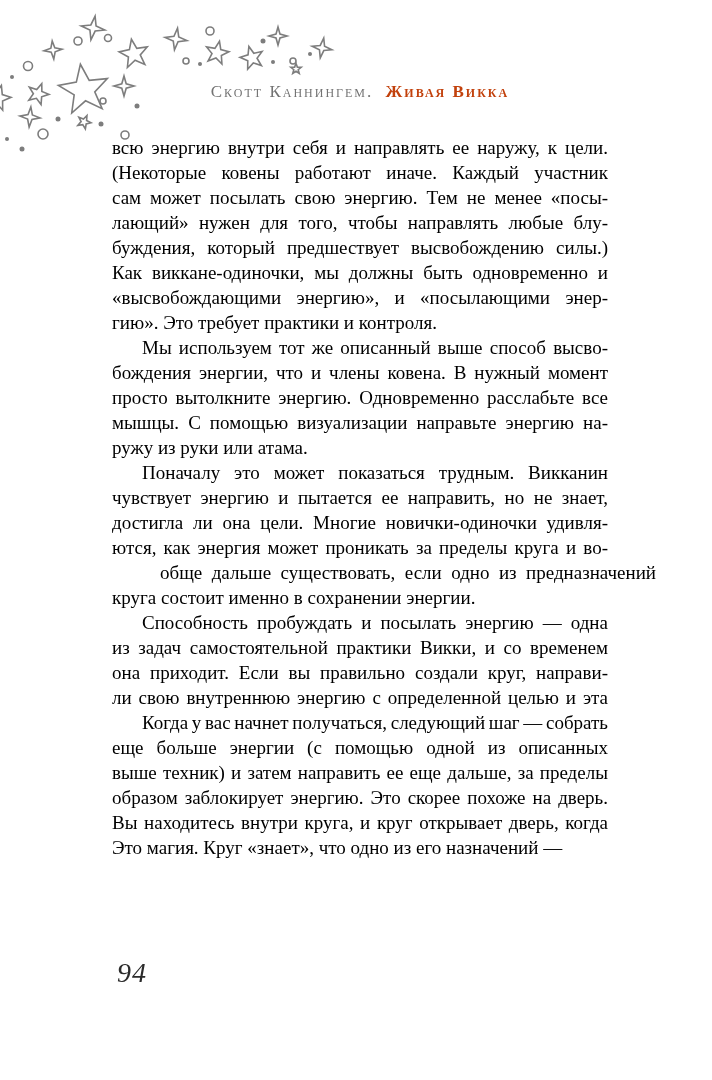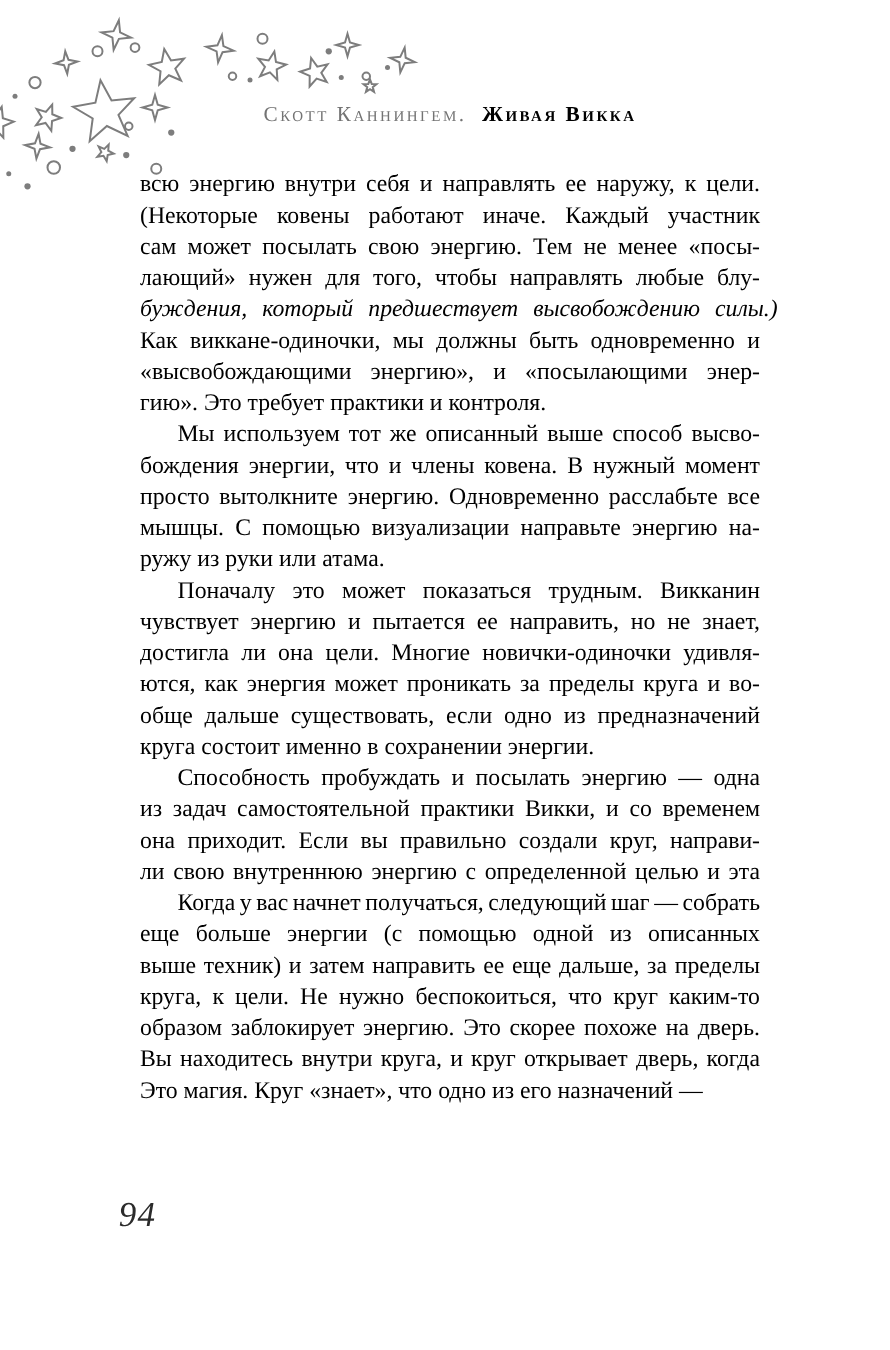--- a/index.html
+++ b/index.html
@@ -27,39 +27,39 @@
     left: 112px;
     width: 496px;
     text-align: center;
     font-variant: small-caps;
     letter-spacing: 2px;
     font-size: 17px;
     line-height: 22px;
     white-space: nowrap;
   }
   .header-author { color: #737373; }
-  .header-book { color: #000000; font-weight: bold; margin-left: 6px; }
+  .header-book { color: #c2410c; font-weight: bold; margin-left: 6px; }
   .text-block {
     position: absolute;
     top: 135px;
     left: 112px;
     width: 496px;
     font-size: 19px;
     color: #000000;
   }
   .line {
     height: 25px;
     line-height: 25px;
     white-space: nowrap;
     overflow: visible;
   }
   .line.indent { padding-left: 30px; }
   .page-number {
     position: absolute;
-    left: 95px;
+    left: 117px;
     top: 956px;
     font-size: 28px;
     line-height: 34px;
     font-style: italic;
     color: #2b2b2b;
     letter-spacing: 1px;
   }
 </style>
 </head>
 <body>
@@ -112,43 +112,42 @@
   <div class="running-header">
     <span class="header-author">Скотт Каннингем.</span>
     <span class="header-book">Живая Викка</span>
   </div>
 
   <div class="text-block">
       <div class="line"><span style="word-spacing: 3.25px;">всю энергию внутри себя и направлять ее наружу, к цели.</span></div>
       <div class="line"><span style="word-spacing: 10.56px;">(Некоторые ковены работают иначе. Каждый участник</span></div>
       <div class="line"><span style="word-spacing: 4.22px;">сам может посылать свою энергию. Тем не менее «посы-</span></div>
       <div class="line"><span style="word-spacing: 5.62px;">лающий» нужен для того, чтобы направлять любые блу-</span></div>
-      <div class="line"><span style="word-spacing: 7.32px; font-style: italic;">буждения, который предшествует высвобождению силы.)</span></div>
+      <div class="line"><span style="word-spacing: 7.32px;">буждения, который предшествует высвобождению силы.)</span></div>
       <div class="line"><span style="word-spacing: 5.13px;">Как виккане-одиночки, мы должны быть одновременно и</span></div>
       <div class="line"><span style="word-spacing: 10.63px;">«высвобождающими энергию», и «посылающими энер-</span></div>
       <div class="line"><span>гию». Это требует практики и контроля.</span></div>
       <div class="line indent"><span style="word-spacing: 2.45px;">Мы используем тот же описанный выше способ высво-</span></div>
       <div class="line"><span style="word-spacing: 3.17px;">бождения энергии, что и члены ковена. В нужный момент</span></div>
       <div class="line"><span style="word-spacing: 3.12px;">просто вытолкните энергию. Одновременно расслабьте все</span></div>
       <div class="line"><span style="word-spacing: 4.29px;">мышцы. С помощью визуализации направьте энергию на-</span></div>
       <div class="line"><span>ружу из руки или атама.</span></div>
       <div class="line indent"><span style="word-spacing: 9.13px;">Поначалу это может показаться трудным. Викканин</span></div>
       <div class="line"><span style="word-spacing: 4.72px;">чувствует энергию и пытается ее направить, но не знает,</span></div>
       <div class="line"><span style="word-spacing: 5.01px;">достигла ли она цели. Многие новички-одиночки удивля-</span></div>
       <div class="line"><span style="word-spacing: 2.45px;">ются, как энергия может проникать за пределы круга и во-</span></div>
-      <div class="line"><span style="word-spacing: 4.7px;">обще дальше существовать, если одно из предназначений</span></div>
+      <div class="line"><span style="word-spacing: 4.7px; margin-left: 48px;">обще дальше существовать, если одно из предназначений</span></div>
       <div class="line"><span>круга состоит именно в сохранении энергии.</span></div>
       <div class="line indent"><span style="word-spacing: 4.32px;">Способность пробуждать и посылать энергию — одна</span></div>
       <div class="line"><span style="word-spacing: 3.83px;">из задач самостоятельной практики Викки, и со временем</span></div>
       <div class="line"><span style="word-spacing: 5.12px;">она приходит. Если вы правильно создали круг, направи-</span></div>
       <div class="line"><span style="word-spacing: 2.14px;">ли свою внутреннюю энергию с определенной целью и эта</span></div>
       <div class="line indent"><span style="word-spacing: -1.08px;">Когда у вас начнет получаться, следующий шаг — собрать</span></div>
       <div class="line"><span style="word-spacing: 8.28px;">еще больше энергии (с помощью одной из описанных</span></div>
       <div class="line"><span style="word-spacing: 1.43px;">выше техник) и затем направить ее еще дальше, за пределы</span></div>
-      <div class="line"><span style="word-spacing: 4.2px;">круга, к цели. Не нужно беспокоиться, что круг каким-то</span></div>
       <div class="line"><span style="word-spacing: 2.25px;">образом заблокирует энергию. Это скорее похоже на дверь.</span></div>
       <div class="line"><span style="word-spacing: 1.85px;">Вы находитесь внутри круга, и круг открывает дверь, когда</span></div>
       <div class="line"><span>Это магия. Круг «знает», что одно из его назначений —</span></div>
     </div>
 
   <div class="page-number">94</div>
 
 </div>
 
 </body></html>

